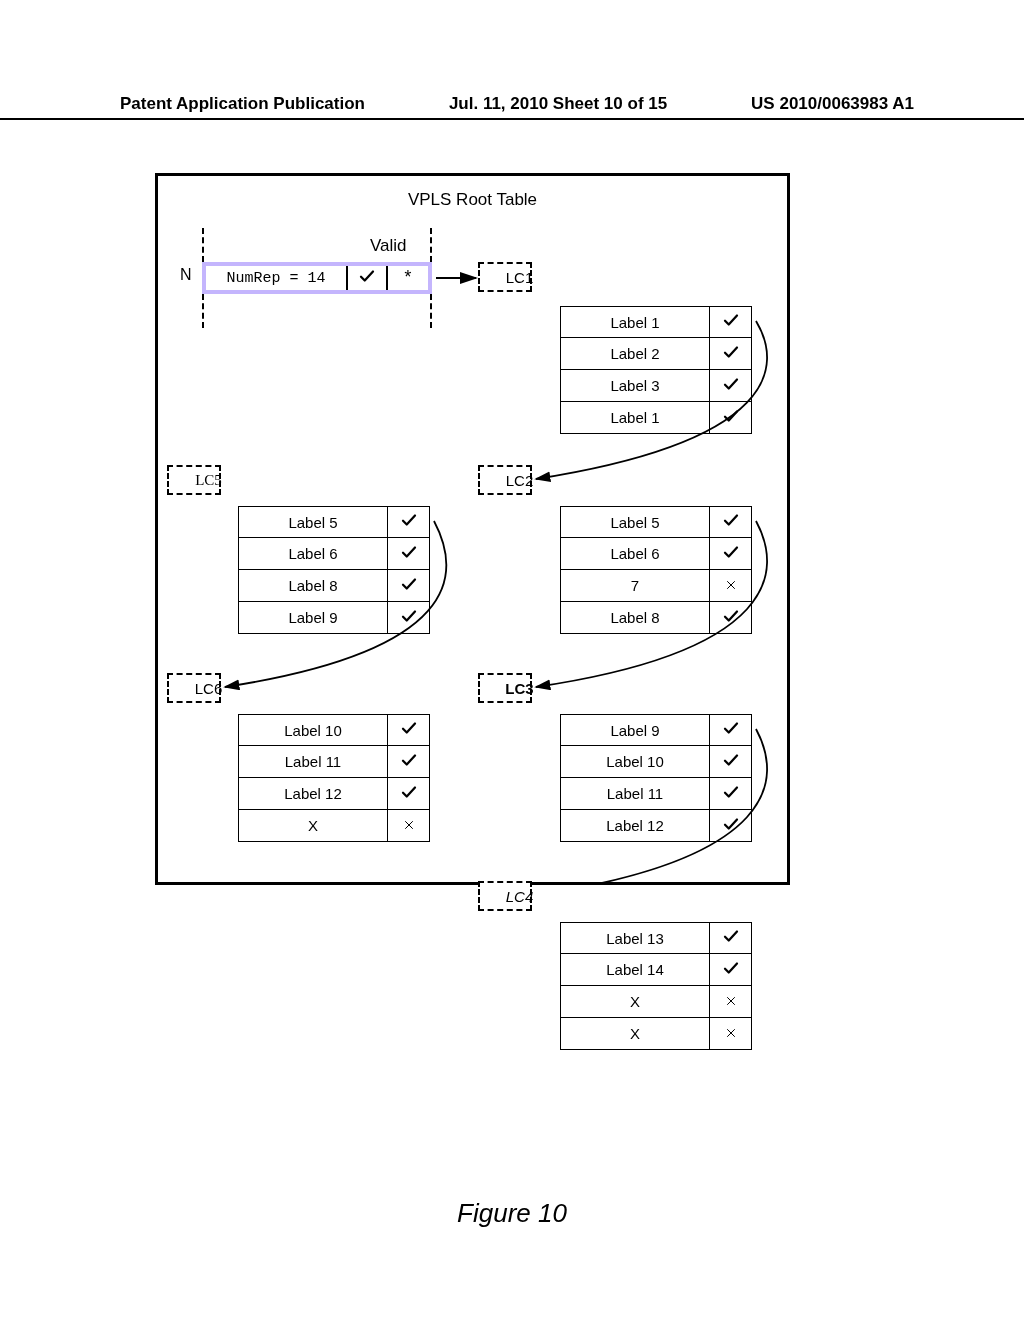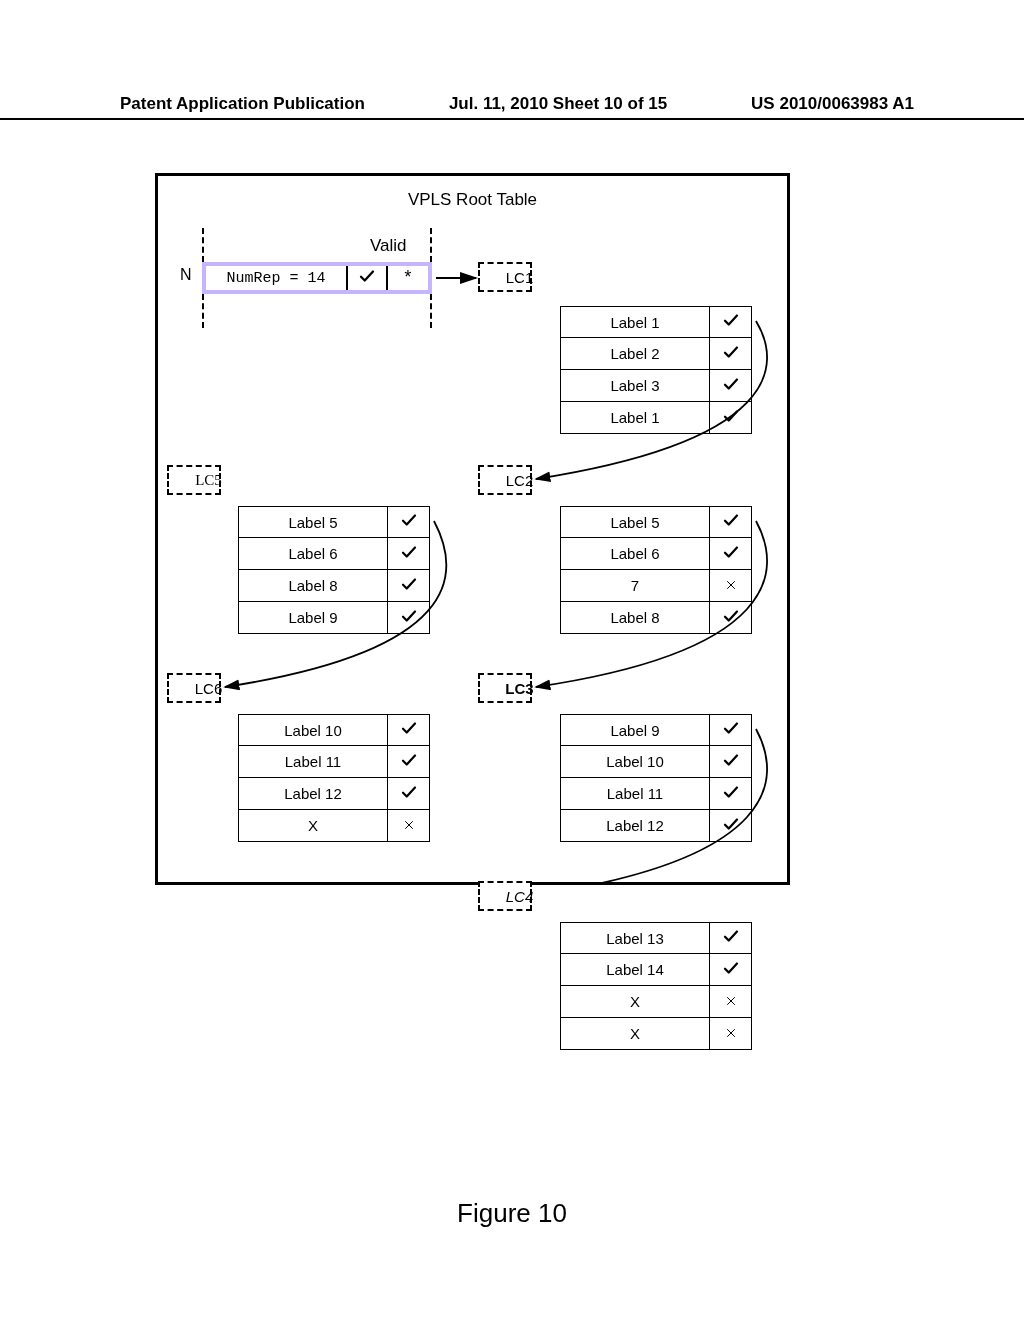--- a/index.html
+++ b/index.html
@@ -101,20 +101,21 @@
   
   .check svg, .cross svg { width: 18px; height: 18px; }
   .smallcross svg { width: 12px; height: 12px; }
 
   
   .caption {
     position: absolute;
     top: 1180px; left: 0; right: 0;
     text-align: center;
     font-size: 26px;
+    font-style: italic;
   }
 
   
   svg.arrows {
     position: absolute; inset: 0;
     width: 100%; height: 100%;
     pointer-events: none;
   }
 </style>
 </head>

